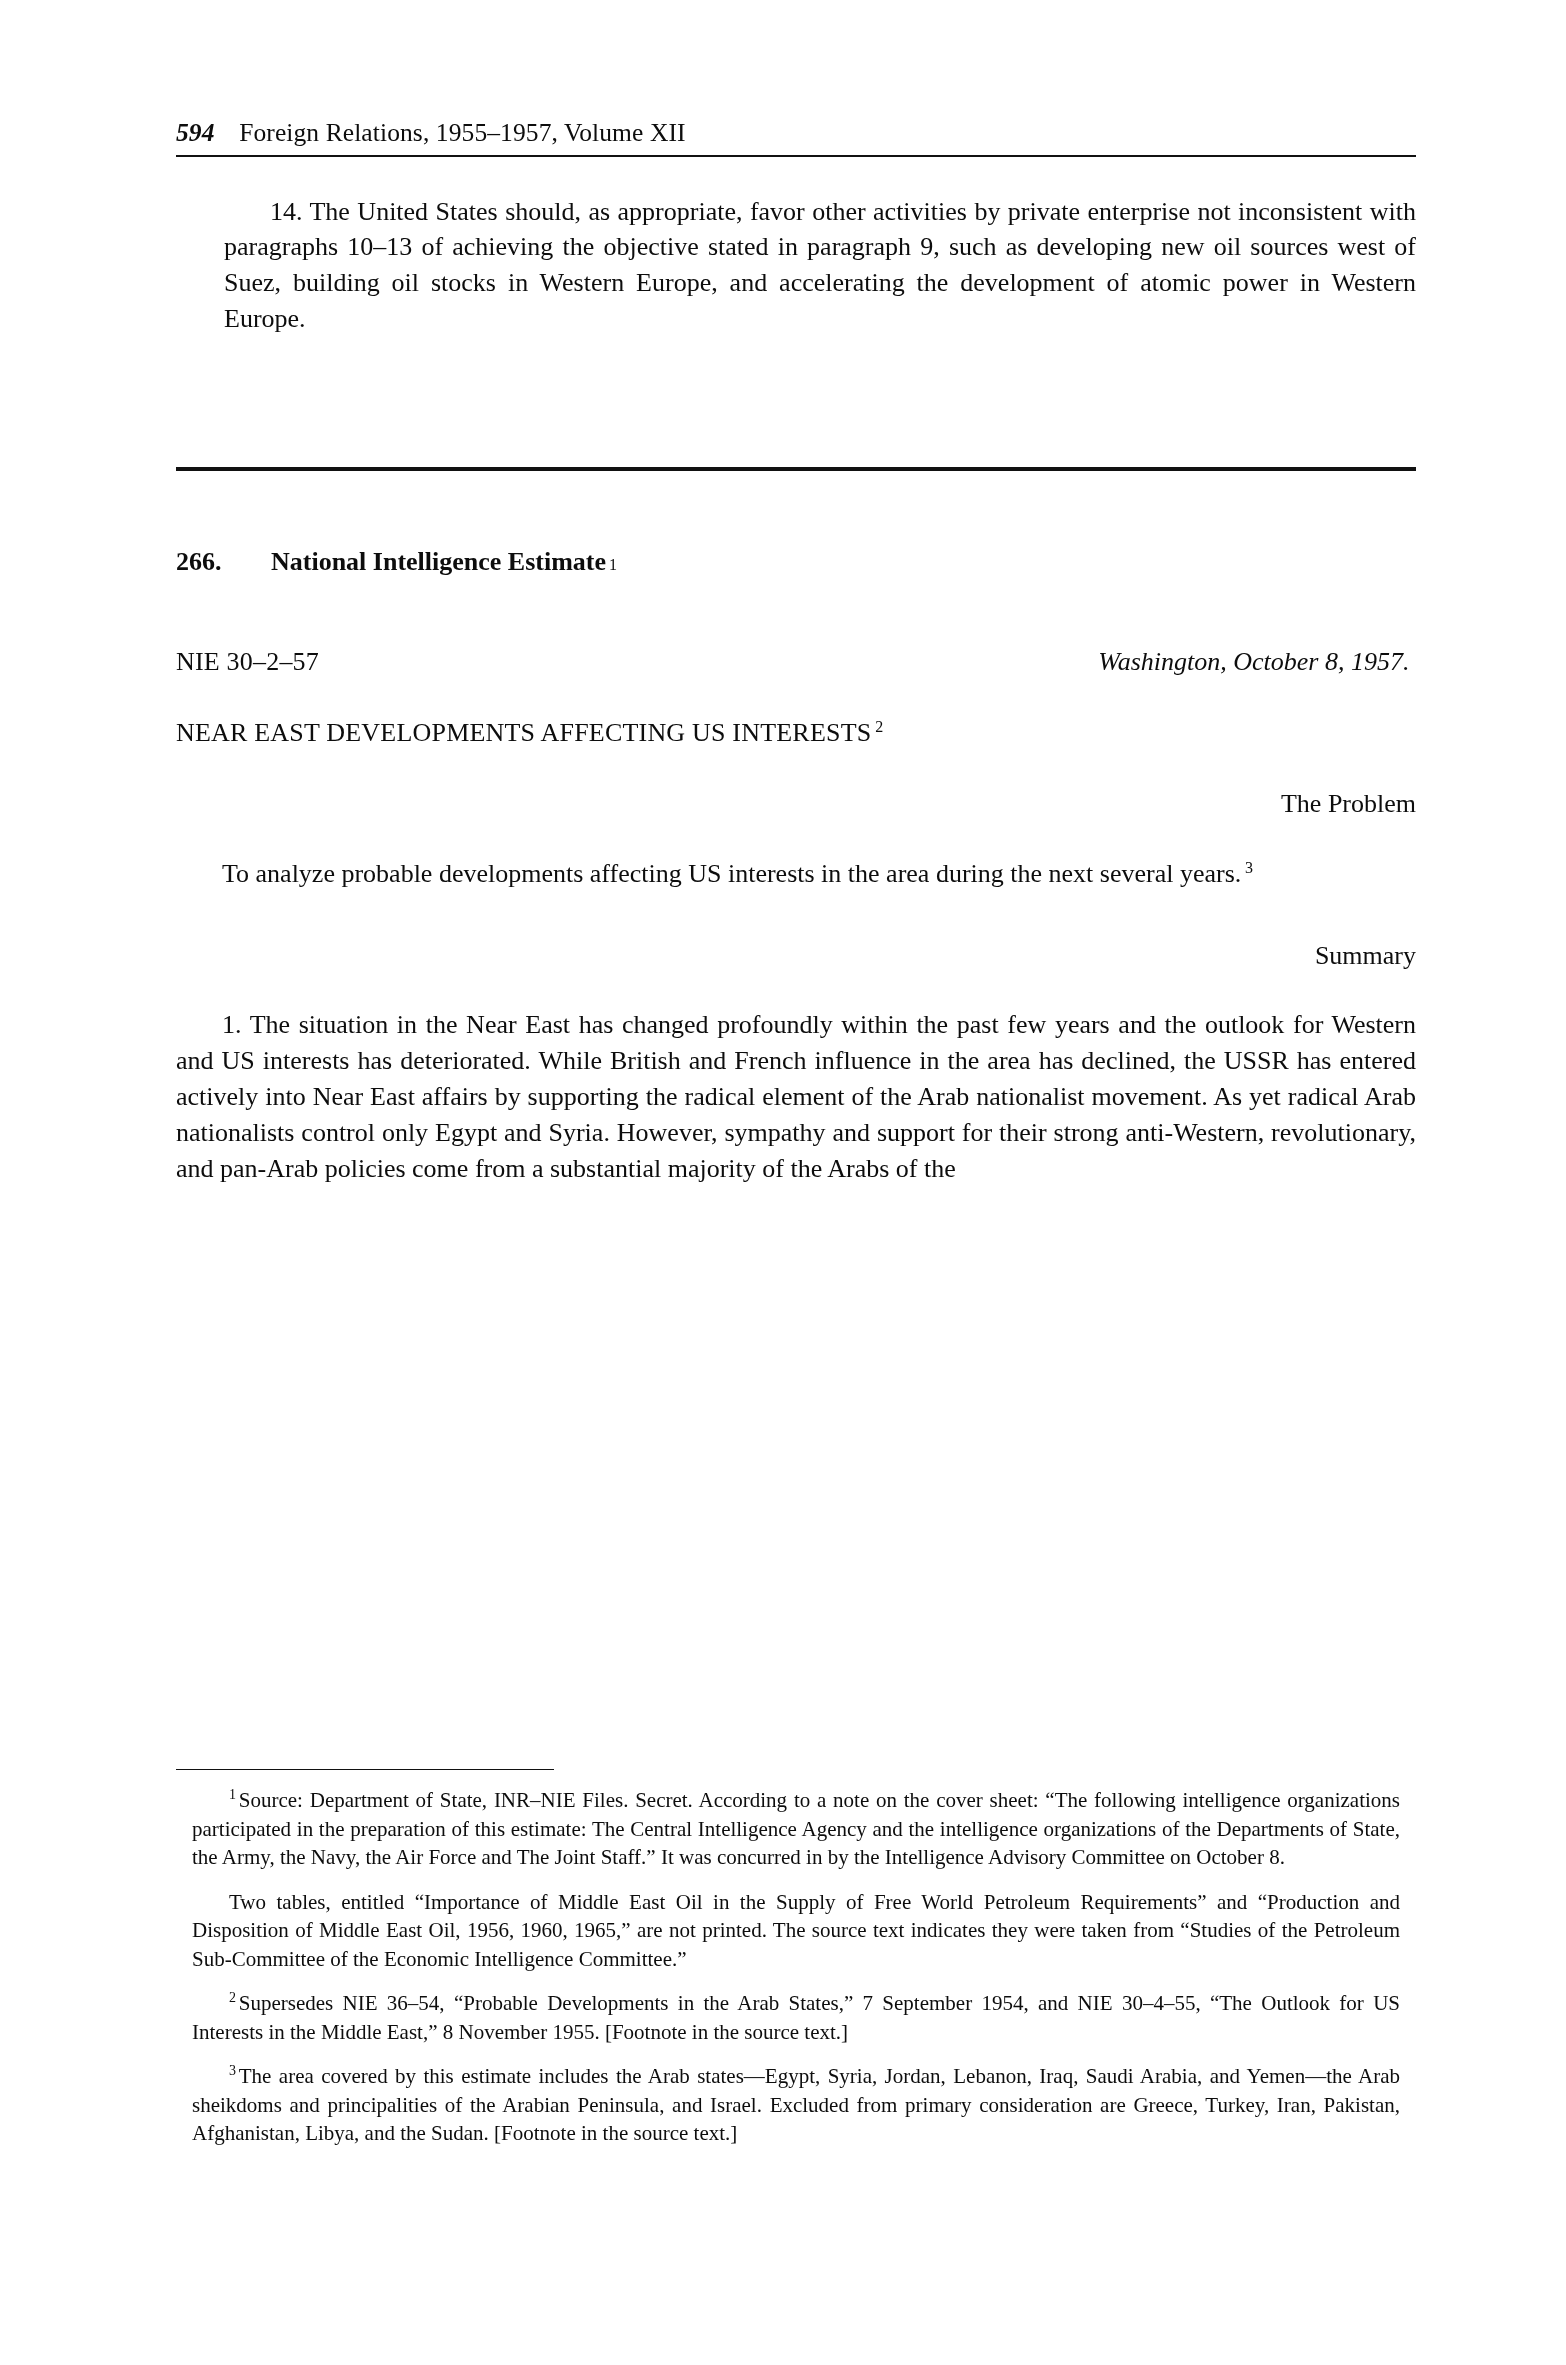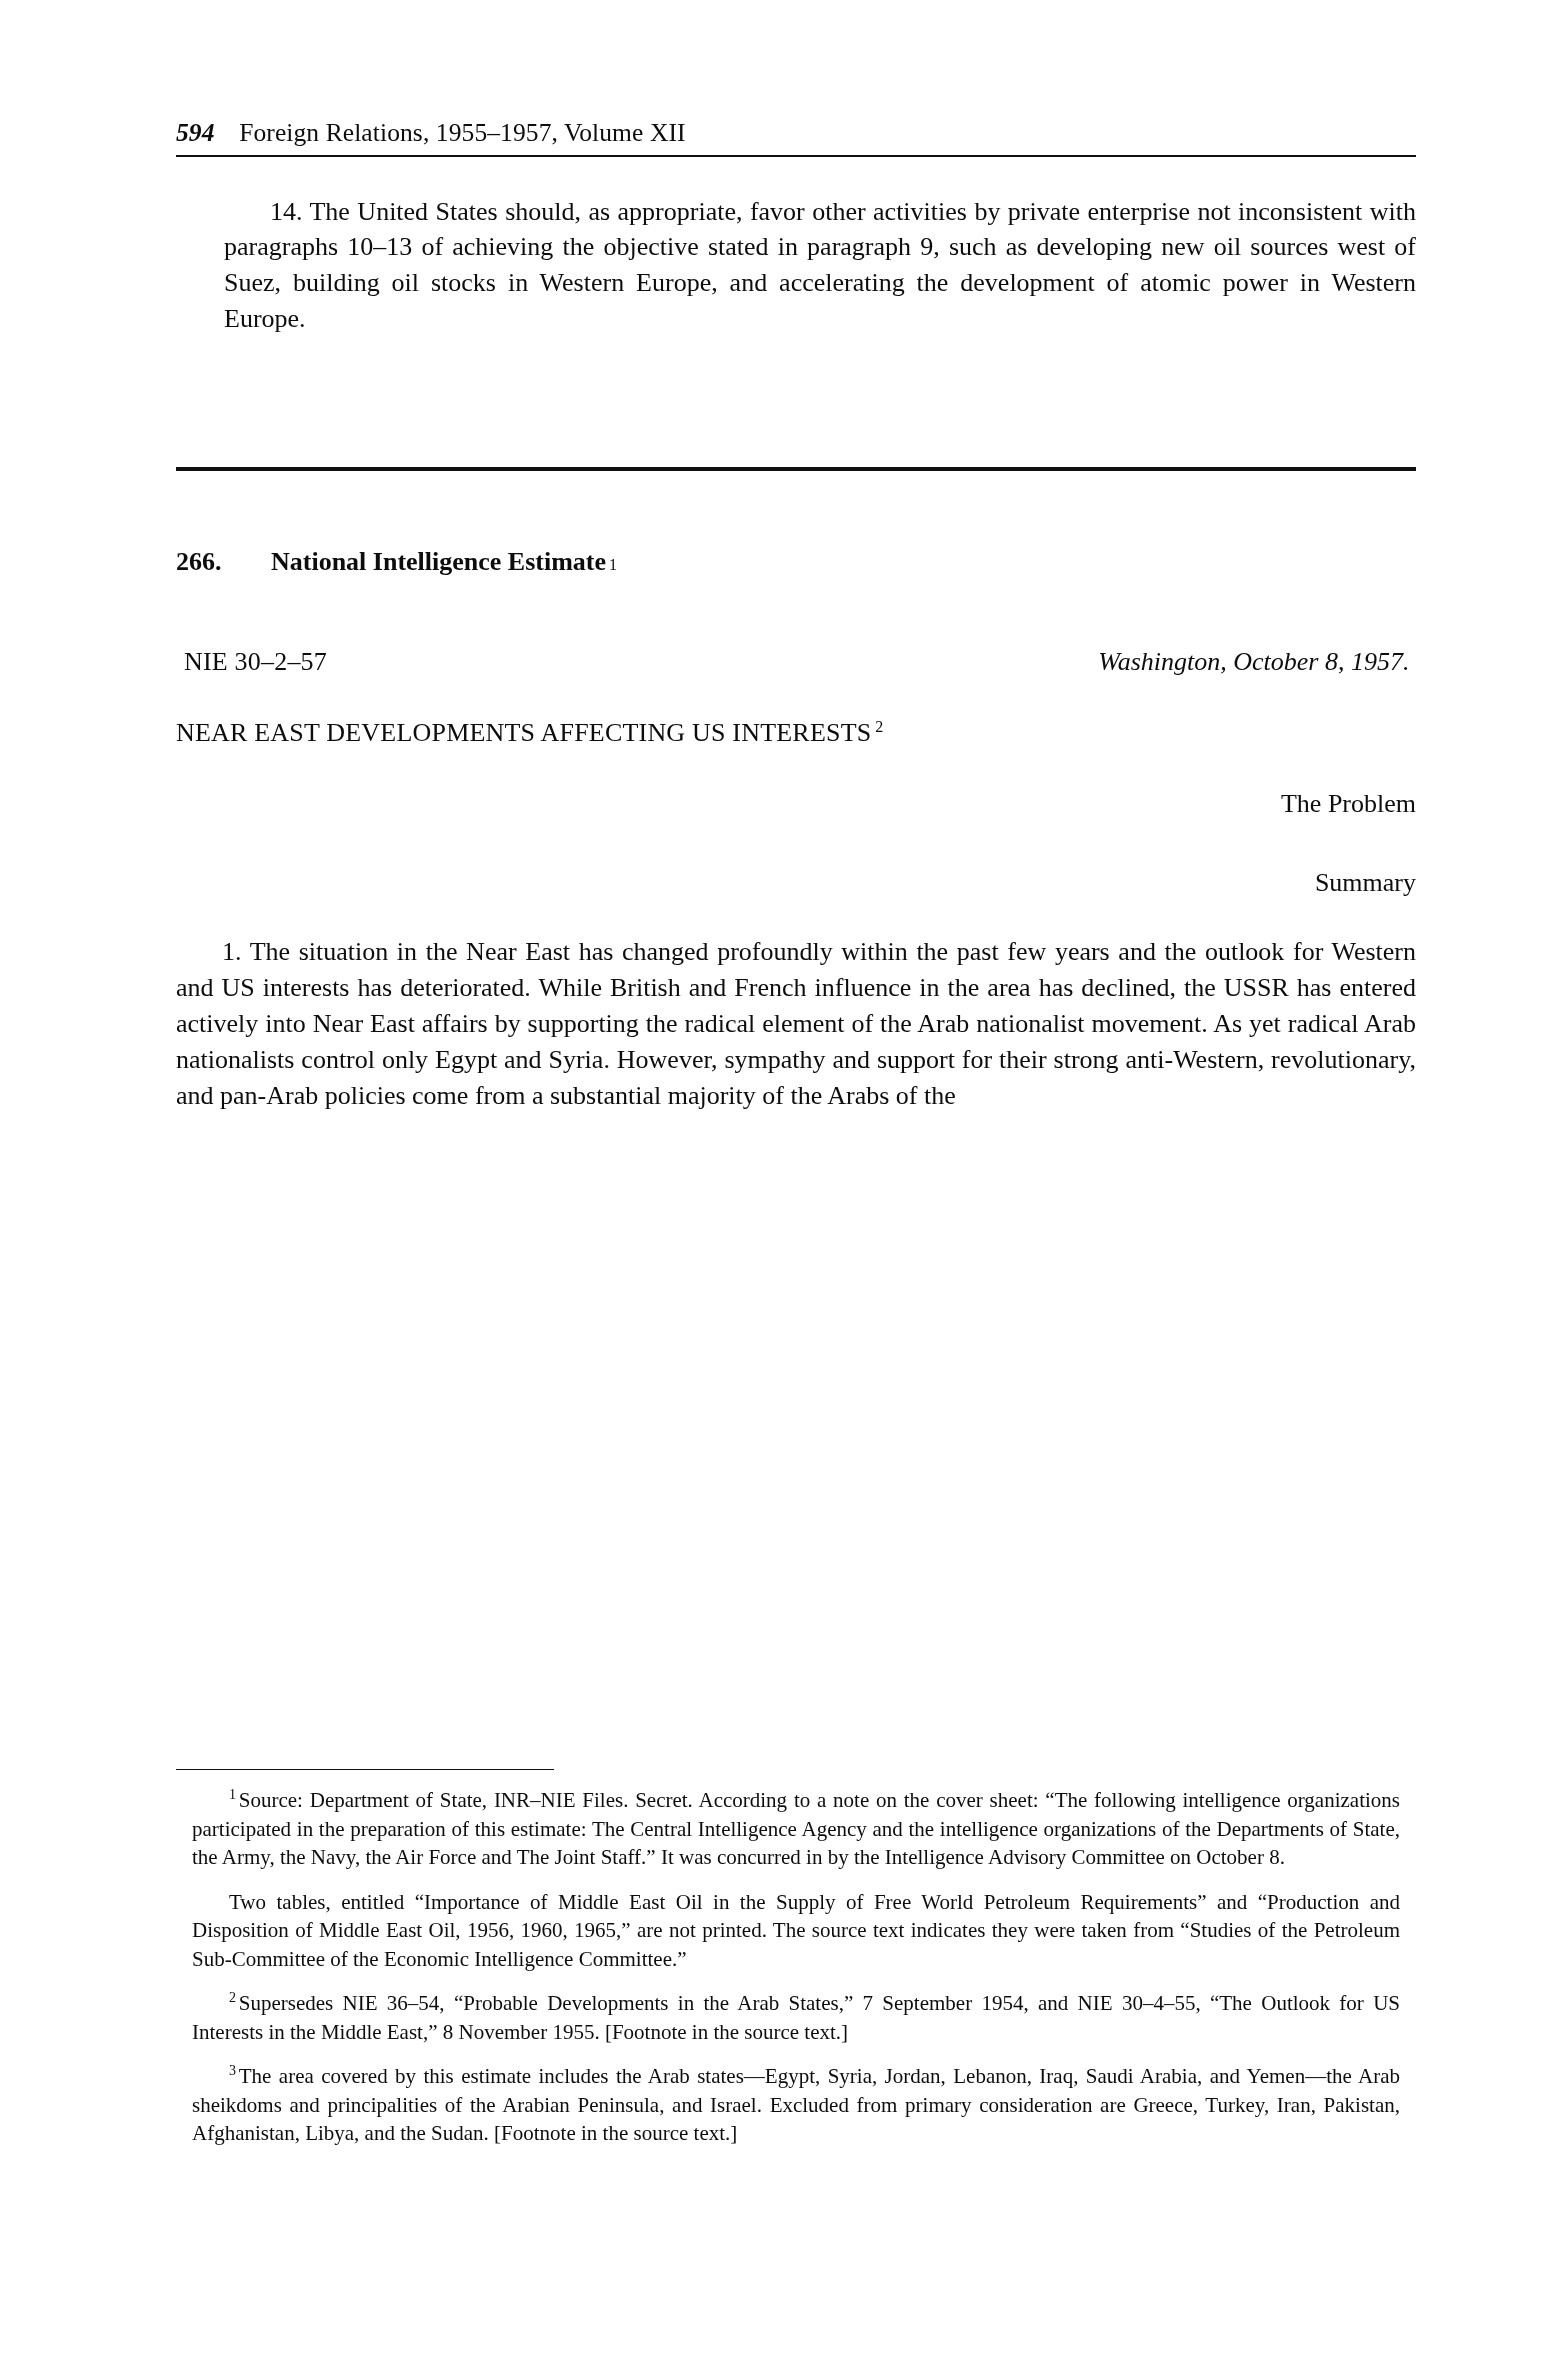--- a/index.html
+++ b/index.html
@@ -104,21 +104,20 @@
 
   .nie-line {
     margin-top: 70px;
     display: flex;
     justify-content: space-between;
     align-items: baseline;
     font-size: 26px;
   }
   .nie-line .nie-id {
     letter-spacing: 0.2px;
-    margin-left: 8px;
   }
   .nie-line .dateline {
     font-style: italic;
     padding-right: 6.6px;
   }
 
   .doc-subject {
     margin-top: 41px;
     font-size: 26px;
     letter-spacing: 0.2px;
@@ -196,20 +195,21 @@
 
     <div class="nie-line">
       <span class="nie-id">NIE 30–2–57</span>
       <span class="dateline">Washington, October 8, 1957.</span>
     </div>
 
     <div class="doc-subject"><span>NEAR EAST DEVELOPMENTS AFFECTING US INTERESTS</span><span class="sup-r">2</span></div>
 
     <div class="centered-head">The Problem</div>
 
+    <p class="para indent problem-para"><span>To analyze probable developments affecting US interests in the area during the next several years.</span><span class="sup-r">3</span></p>
 
     <div class="centered-head summary">Summary</div>
 
     <p class="para indent summary-para">1. The situation in the Near East has changed profoundly within the past few years and the outlook for Western and US interests has deteriorated. While British and French influence in the area has declined, the USSR has entered actively into Near East affairs by supporting the radical element of the Arab nationalist movement. As yet radical Arab nationalists control only Egypt and Syria. However, sympathy and support for their strong anti-Western, revolutionary, and pan-Arab policies come from a substantial majority of the Arabs of the</p>
 
   </div>
 
   <div class="footnote-area">
     <div class="footnote-rule"></div>
 

